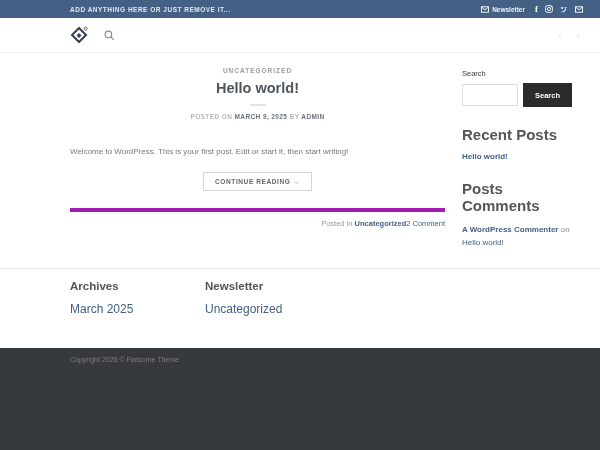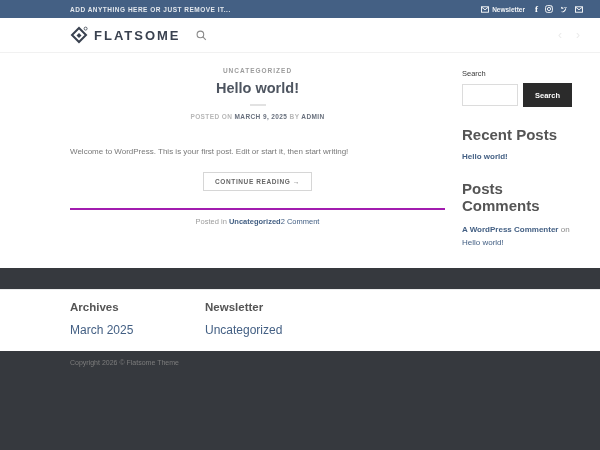--- a/index.html
+++ b/index.html
@@ -38,41 +38,41 @@
                 color:#4e5560; margin-top:6px; cursor:pointer; }
   .post-divider { width:16px; height:2px; background:#e2e2e2; margin:8px auto 7px; }
   .post-meta { text-align:center; font-size:6.5px; font-weight:bold;
                letter-spacing:.4px; color:#b7b7b7; }
   .post-meta .meta-link { color:#68707d; cursor:pointer; }
   .excerpt { font-size:8px; color:#787878; margin-top:26px; line-height:11px; }
   .btn-continue { display:block; margin:15px auto 0; background:#fff;
                   border:1px solid #d6d6d6; color:#666; font-size:6.5px;
                   font-weight:bold; letter-spacing:.6px; padding:5px 11px;
                   font-family:inherit; cursor:pointer; }
-  .post-footer { margin-top:17px; border-top:2px solid #a21caf; padding-top:7px;
-                 display:flex; justify-content:center; font-size:7.5px;
+  .post-footer { margin-top:17px; border-top:4px solid #a21caf; padding-top:7px;
+                 display:flex; justify-content:flex-end; font-size:7.5px;
                  color:#9c9c9c; }
   .link { color:#446084; text-decoration:none; cursor:pointer; }
   .link.bold { font-weight:bold; }
 
   
   .sidebar { width:113px; margin-left:17px; padding-top:16px; }
   .search-label { font-size:7.5px; color:#3a3a3a; margin-bottom:5px; }
   .search-row { display:flex; align-items:center; }
   .search-input { width:56px; height:22px; border:1px solid #dcdcdc; background:#fff; }
   .btn-search { margin-left:5px; height:24px; background:#2b2b2b; color:#fff;
                 border:none; font-size:7.5px; font-weight:bold; padding:0 12px;
                 font-family:inherit; cursor:pointer; }
   .widget-title { font-size:15px; font-weight:bold; color:#555; margin-top:19px; }
   .widget-link { display:block; font-size:8px; margin-top:9px; }
   .comment-line { font-size:8px; margin-top:9px; line-height:13px; color:#8a8a8a; }
 
   
-  .footer-widgets { background:#fff; border-top:1px solid #ececec; height:62px;
-                    display:flex; padding:11px 25px 0 70px;margin-top:21px; }
+  .footer-widgets { background:#fff; border-top:1px solid #ececec; height:80px;
+                    display:flex; padding:11px 25px 0 70px; }
   .fw-col-1 { width:135px; }
   .fw-title { font-size:11.5px; font-weight:bold; color:#555; }
   .fw-link { display:block; font-size:12px; margin-top:10px; }
 
   
   .abs-footer { background:#36393e; height:120px; padding:8px 25px 0 70px; }
   .copyright { color:#7c7c7c; font-size:7px; }
 
   svg { display:block; }
 </style>
@@ -119,21 +119,20 @@
 
 <div class="header">
   <div class="logo">
     <span>
       <svg width="19" height="19" viewBox="0 0 19 19">
         <path d="M9 2 L16 9 L9 16 L2 9 Z" fill="none" stroke="#39414f" stroke-width="2"></path>
         <path d="M9 7 L11.5 9.5 L9 12 L6.5 9.5 Z" fill="#39414f"></path>
         <circle cx="15.6" cy="2.6" r="1.5" fill="none" stroke="#39414f" stroke-width="0.8"></circle>
       </svg>
     </span>
-    <span class="logo-text">FLATSOME</span>
   </div>
   <span class="hdr-search">
     <svg width="11" height="11" viewBox="0 0 11 11">
       <circle cx="4.4" cy="4.4" r="3.3" fill="none" stroke="#8a8a8a" stroke-width="1.1"></circle>
       <line x1="6.9" y1="6.9" x2="9.8" y2="9.8" stroke="#8a8a8a" stroke-width="1.1"></line>
     </svg>
   </span>
   <div class="hdr-arrows">
     <span>‹</span>
     <span>›</span>

